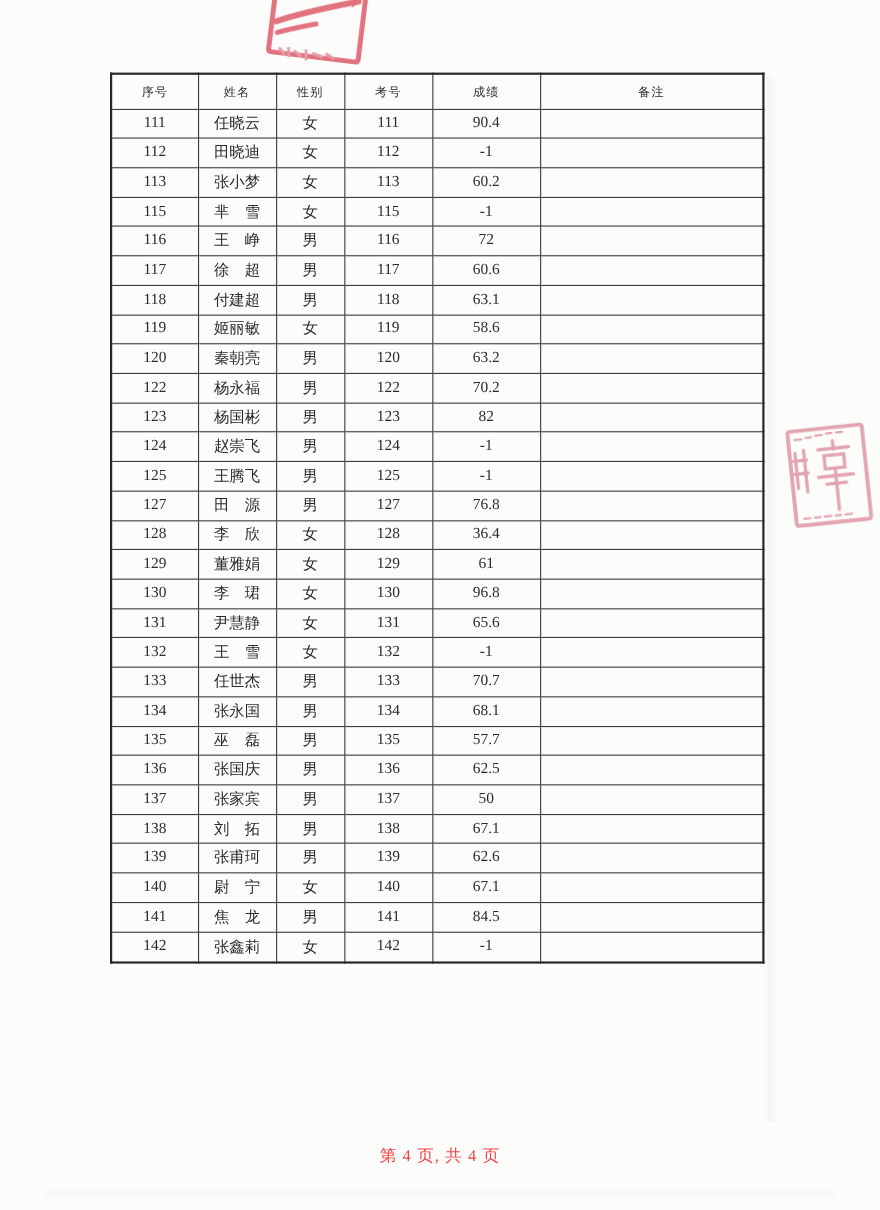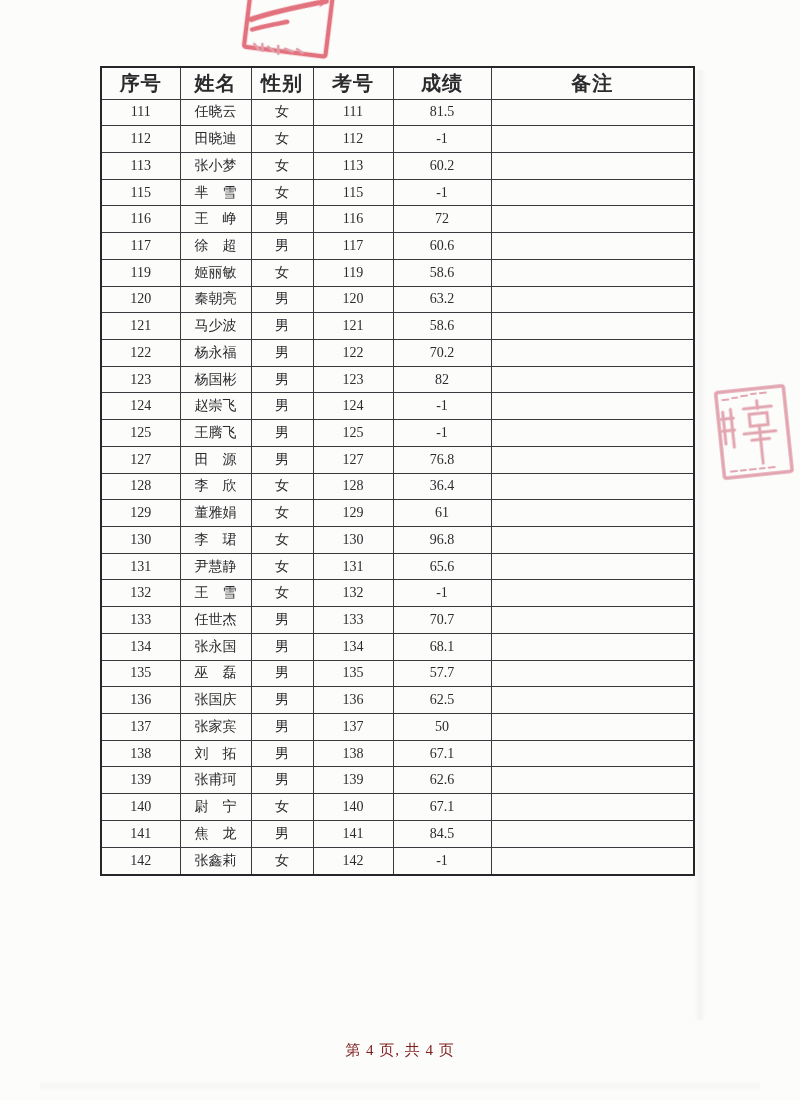--- a/index.html
+++ b/index.html
@@ -30,34 +30,34 @@
     border-collapse:collapse; table-layout:fixed;
     border:2px solid #26262a;
   }
   .score-table th, .score-table td {
     border:1.5px solid #3a3a3e;
     text-align:center; vertical-align:middle;
     font-weight:normal;
     font-size:15px;
     overflow:hidden; white-space:nowrap;
   }
-  .score-table thead th { height:32px; font-size:20px; letter-spacing:1px;font-weight:bold; }
+  .score-table thead th { height:32px; font-size:11px; letter-spacing:1px; }
   .score-table tbody td { font-size:14px; }
   .score-table col.c-no    { width:79px; }
   .score-table col.c-name  { width:71px; }
   .score-table col.c-sex   { width:62px; }
   .score-table col.c-exam  { width:80px; }
   .score-table col.c-score { width:98px; }
   .score-table col.c-rem   { width:203px; }
 
   .footer-pager {
     position:absolute; left:0; top:1041px; width:800px;
     text-align:center;
     font-size:15px; letter-spacing:1px;
-    color:#7f1d1d;
+    color:#ef4444;
   }
 
   .stamp { position:absolute; pointer-events:none; }
   .stamp svg { filter:blur(0.4px); }
   .stamp-top { left:243px; top:-14px; width:92px; height:76px; transform:rotate(7deg); opacity:0.88; }
   .stamp-right { left:710px; top:383px; width:88px; height:100px; transform:rotate(-6deg); opacity:0.82; }
   .stamp .stroke  { stroke:var(--stamp-red,#e0606e); fill:none; stroke-linecap:round; }
   .stamp .stroke-light { stroke:var(--stamp-red-light,#dd93a0); fill:none; stroke-linecap:round; }
 </style>
 </head>
@@ -122,21 +122,21 @@
       <th>成绩</th>
       <th>备注</th>
     </tr>
   </thead>
   <tbody>
       <tr>
         <td>111</td>
         <td>任晓云</td>
         <td>女</td>
         <td>111</td>
-        <td>81.5</td>
+        <td>90.4</td>
         <td></td>
       </tr>
       <tr>
         <td>112</td>
         <td>田晓迪</td>
         <td>女</td>
         <td>112</td>
         <td>-1</td>
         <td></td>
       </tr>
@@ -166,44 +166,44 @@
       </tr>
       <tr>
         <td>117</td>
         <td>徐　超</td>
         <td>男</td>
         <td>117</td>
         <td>60.6</td>
         <td></td>
       </tr>
       <tr>
+        <td>118</td>
+        <td>付建超</td>
+        <td>男</td>
+        <td>118</td>
+        <td>63.1</td>
+        <td></td>
+      </tr>
+      <tr>
         <td>119</td>
         <td>姬丽敏</td>
         <td>女</td>
         <td>119</td>
         <td>58.6</td>
         <td></td>
       </tr>
       <tr>
         <td>120</td>
         <td>秦朝亮</td>
         <td>男</td>
         <td>120</td>
         <td>63.2</td>
         <td></td>
       </tr>
       <tr>
-        <td>121</td>
-        <td>马少波</td>
-        <td>男</td>
-        <td>121</td>
-        <td>58.6</td>
-        <td></td>
-      </tr>
-      <tr>
         <td>122</td>
         <td>杨永福</td>
         <td>男</td>
         <td>122</td>
         <td>70.2</td>
         <td></td>
       </tr>
       <tr>
         <td>123</td>
         <td>杨国彬</td>

